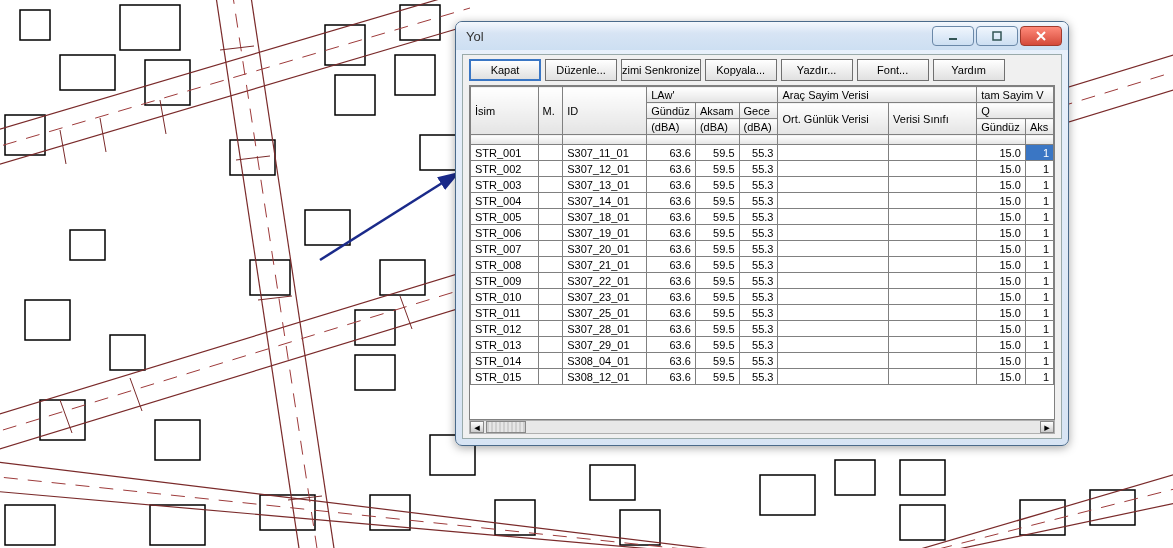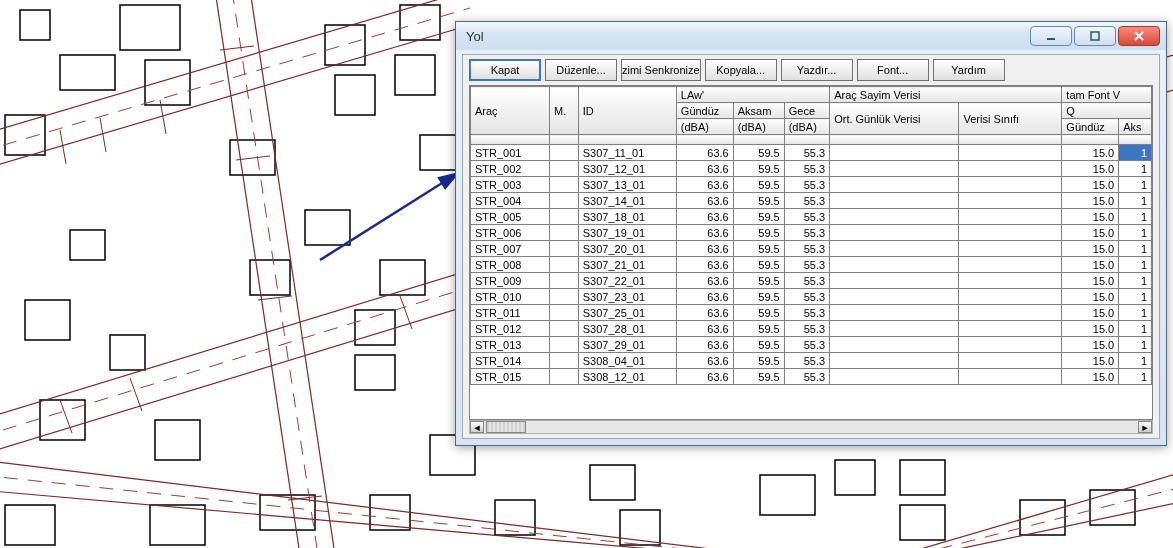--- a/index.html
+++ b/index.html
@@ -17,23 +17,23 @@
   .map { position: absolute; inset: 0; background: #fff; }
   .map svg { width: 1173px; height: 548px; }
 
   
   .arrow { position: absolute; left: 0; top: 0; pointer-events: none; }
 
   
   .window {
     position: absolute;
     left: 455px; top: 21px;
-    width: 712px; height: 425px;
+    width: 614px; height: 425px;
     border: 1px solid #4a6a8a;
-    border-radius: 0;
+    border-radius: 7px;
     background: linear-gradient(#e9f1fb,#d7e4f4);
     box-shadow: 0 2px 10px rgba(0,0,0,.35);
     overflow: hidden;
   }
   .titlebar {
     height: 28px;
     background: linear-gradient(#f4f8fd,#d7e4f4 40%,#cddff2);
     display: flex; align-items: center;
     padding: 0 6px 0 10px;
     color: #333;
@@ -250,26 +250,26 @@
           <col style="width:46px">
             <col style="width:42px">
             <col style="width:38px">
           <col style="width:108px">
             <col style="width:86px">
           <col style="width:46px">
             <col style="width:26px">
         </colgroup>
         <thead>
           <tr>
-            <th rowspan="3">Araç</th>
+            <th rowspan="3">İsim</th>
             <th rowspan="3">M.</th>
             <th rowspan="3">ID</th>
             <th colspan="3">LAw'</th>
             <th colspan="2">Araç Sayim Verisi</th>
-            <th colspan="2">tam Font V</th>
+            <th colspan="2">tam Sayim V</th>
           </tr>
           <tr>
             <th>Gündüz</th>
             <th>Aksam</th>
             <th>Gece</th>
             <th rowspan="2">Ort. Günlük Verisi</th>
             <th rowspan="2">Verisi Sınıfı</th>
             <th colspan="2">Q</th>
           </tr>
           <tr>

